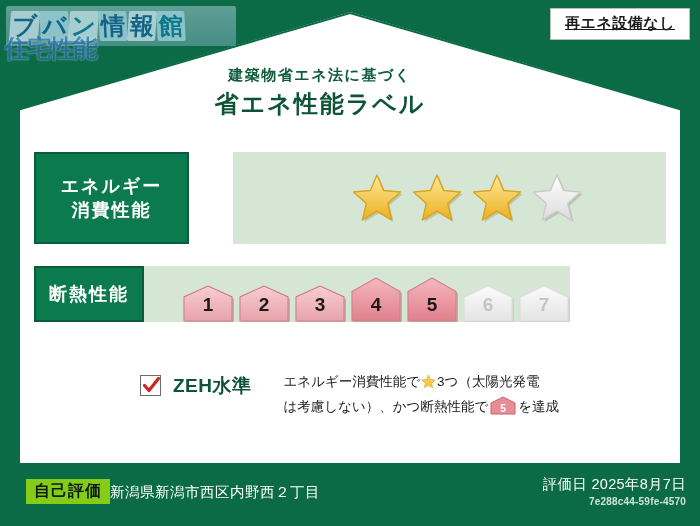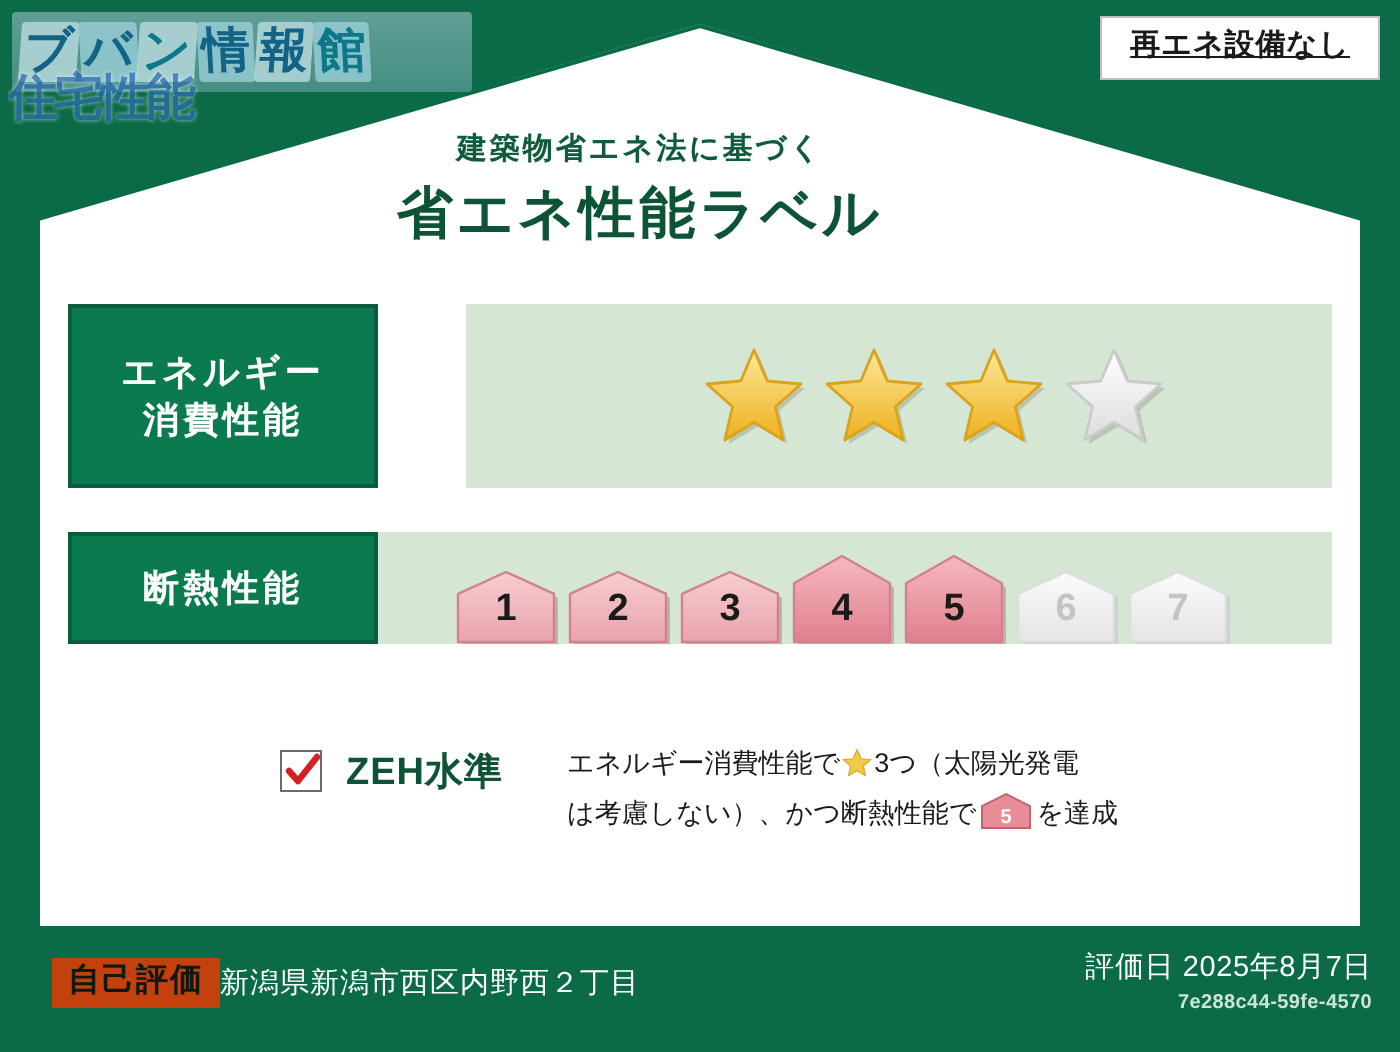--- a/index.html
+++ b/index.html
@@ -106,21 +106,21 @@
   }
   .title-sub {
     font-size: 15px;
     font-weight: bold;
     color: #0f5c3c;
     letter-spacing: 1.5px;
     line-height: 1.2;
   }
   .title-main {
     margin-top: 6px;
-    font-size: 28px;
+    font-size: 24px;
     font-weight: bold;
     color: #0d5336;
     letter-spacing: 2px;
     line-height: 1.2;
   }
 
   
   .row {
     position: absolute;
     display: flex;
@@ -143,21 +143,21 @@
     text-align: center;
   }
   .row-value {
     flex: 1;
     background: #d5e6d5;
     display: flex;
     align-items: center;
   }
 
   #row-energy { left: 34px; top: 152px; width: 632px; height: 92px; gap: 44px; }
-  #row-insul  { left: 34px; top: 266px; width: 632px; height: 56px; }
+  #row-insul  { left: 34px; top: 266px; width: 536px; height: 56px; }
 
   .stars {
     display: flex;
     align-items: center;
     gap: 8px;
     padding-left: 118px;
   }
   .star { width: 52px; height: 50px; display: block; }
 
   
@@ -234,21 +234,21 @@
   
   .footer {
     position: absolute;
     left: 0; bottom: 0;
     width: 700px; height: 61px;
     z-index: 4;
   }
   .self-eval {
     position: absolute;
     left: 26px; top: 14px;
-    background: #c2410c;
+    background: #84cc16;
     color: #0d1a12;
     font-size: 16px;
     font-weight: bold;
     letter-spacing: 1px;
     padding: 3px 8px 4px 8px;
     line-height: 1.15;
   }
   .address {
     position: absolute;
     left: 110px; top: 18px;

